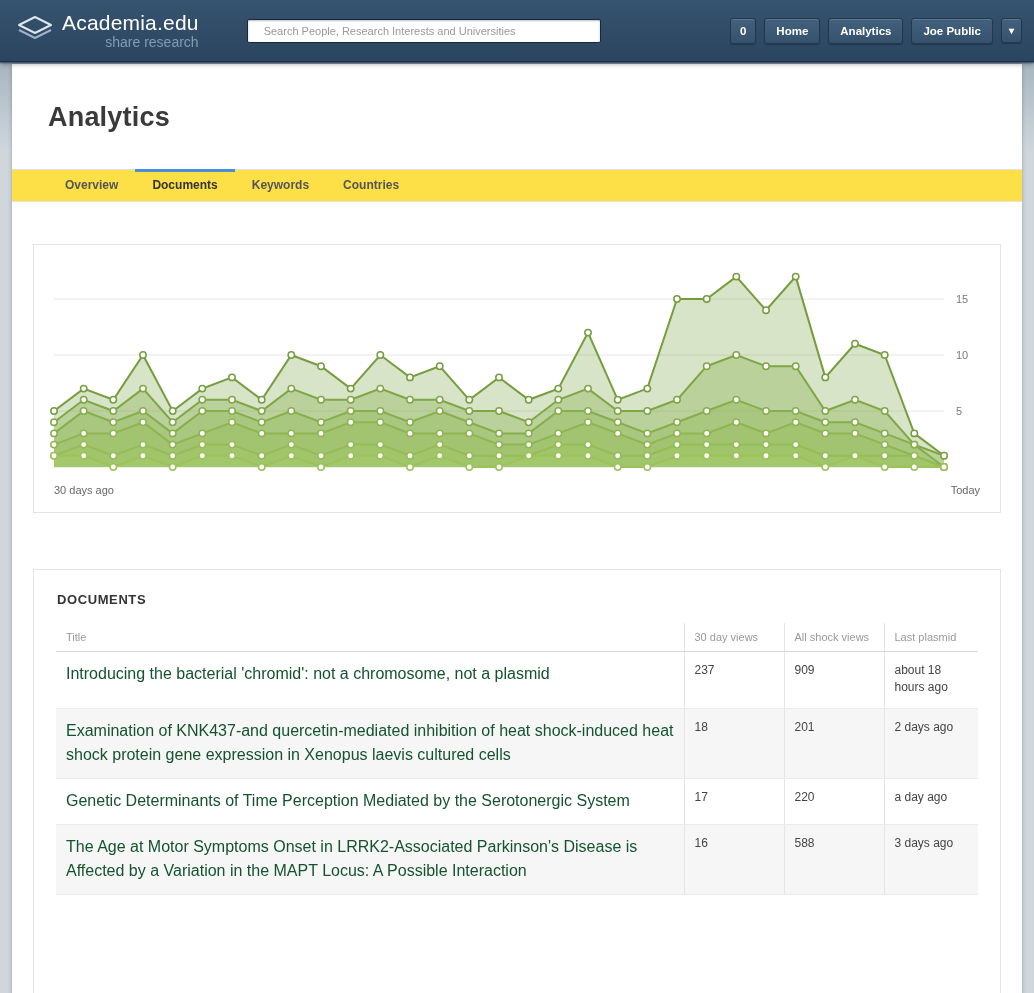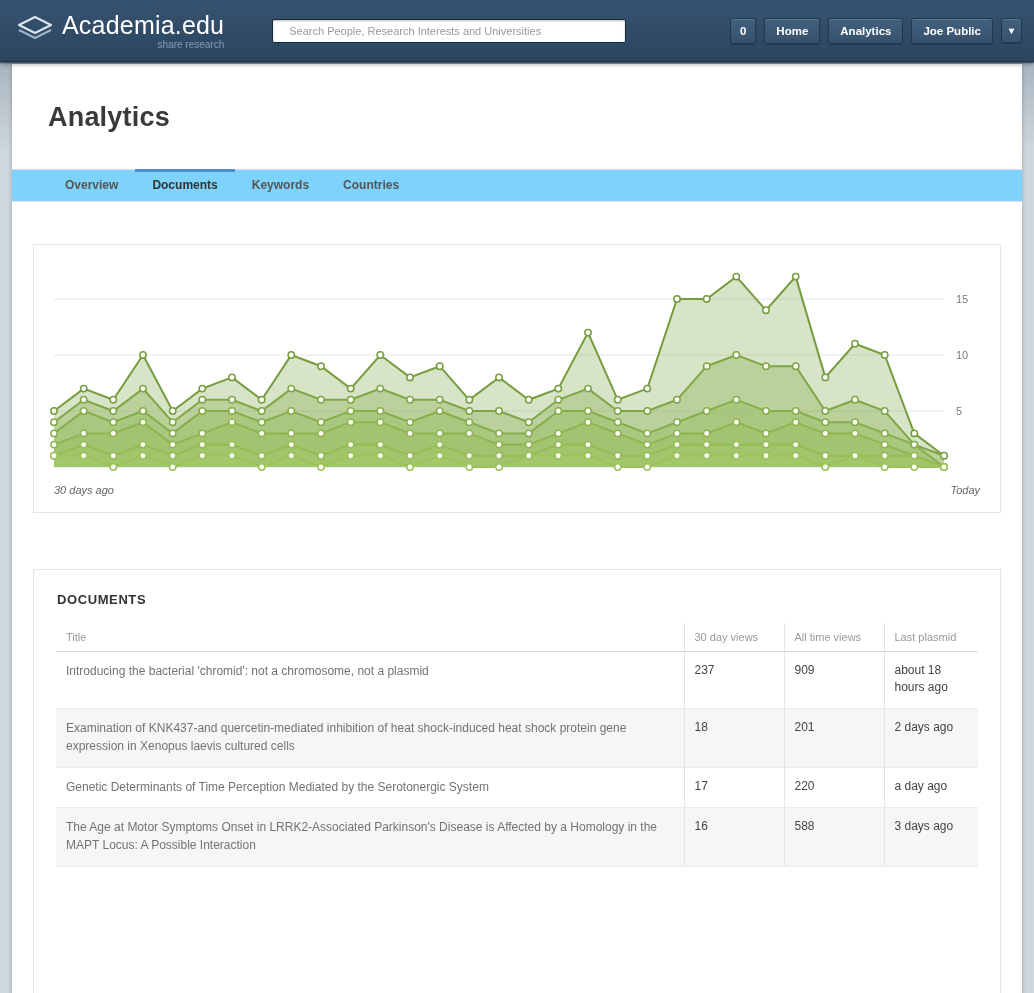--- a/index.html
+++ b/index.html
@@ -13,22 +13,22 @@
     height: 62px;
     background: linear-gradient(#36536f, #2b4560);
     border-bottom: 1px solid #1d3247;
     box-shadow: 0 2px 5px rgba(0,0,0,.35);
     display: flex; align-items: center;
     padding: 0 12px 0 16px;
     position: relative; z-index: 5;
   }
   .brand { display: flex; align-items: center; gap: 8px; cursor: pointer; }
   .brand-text { display: flex; flex-direction: column; align-items: flex-end; }
-  .brand-name { color: #ffffff; font-size: 25px; letter-spacing: .2px; }
-  .brand-tagline { color: #849cb1; font-size: 10px; margin-top: -1px; }
+  .brand-name { color: #ffffff; font-size: 21px; letter-spacing: .2px; }
+  .brand-tagline { color: #849cb1; font-size: 14px; margin-top: -1px; }
   .search {
     margin-left: 48px;
     width: 354px; height: 24px;
     border: 1px solid #16293b; border-radius: 2px;
     box-shadow: inset 0 1px 2px rgba(0,0,0,.25);
     font-family: "Liberation Sans", sans-serif;
     font-size: 11px; padding: 0 16px; color: #333; background: #fff;
   }
   .search::placeholder { color: #999; }
   .nav { margin-left: auto; display: flex; align-items: center; gap: 8px; }
@@ -49,21 +49,21 @@
     box-shadow: 0 1px 4px rgba(0,0,0,.25);
     min-height: 960px;
     padding-bottom: 60px;
   }
   h1.page-title {
     padding: 38px 0 0 36px;
     font-size: 27px; color: #3a3a3a; letter-spacing: .2px;
     margin-bottom: 36px;
   }
   .tabs {
-    background: #7dd3fc;
+    background: #fde047;
     border-top: 1px solid #e0e0e0;
     border-bottom: 1px solid #e2e2e2;
     display: flex; padding-left: 36px;
   }
   .tab {
     position: relative;
     background: transparent; border: none; cursor: pointer;
     font-family: "Liberation Sans", sans-serif;
     font-size: 12px; font-weight: bold; color: #555;
     padding: 8px 17px 9px;
@@ -72,42 +72,42 @@
   .tab.active::before {
     content: ""; position: absolute; top: -1px; left: 0; right: 0; height: 3px;
     background: #4a8ed5;
   }
   .panel {
     margin: 0 21px; border: 1px solid #e4e4e4; background: #fff;
   }
   .chart-panel { margin-top: 42px; padding: 16px 12px 8px; }
   .axis-labels {
     display: flex; justify-content: space-between;
-    padding: 4px 8px 8px; font-size: 11px; color: #666; font-style: italic;
+    padding: 4px 8px 8px; font-size: 11px; color: #666;
   }
   
   .docs-panel { margin-top: 56px; padding: 22px 22px 40px; min-height: 440px; }
   h2.docs-heading { font-size: 13px; color: #333; letter-spacing: .6px; margin: 0 0 16px 1px; }
   table.docs { width: 100%; border-collapse: collapse; }
   table.docs th {
     text-align: left; font-weight: normal; font-size: 11px; color: #999;
     padding: 8px 10px; border-bottom: 1px solid #d8d8d8; border-right: 1px solid #e5e5e5;
   }
   table.docs th:last-child, table.docs td:last-child { border-right: none; }
   table.docs td {
     padding: 10px 10px 11px; vertical-align: top;
     border-bottom: 1px solid #ececec; border-right: 1px solid #e5e5e5;
     font-size: 12px; color: #444; line-height: 1.45;
   }
   table.docs tbody tr:nth-child(even) { background: #f6f6f6; }
   table.docs col.c-title { width: auto; }
   table.docs col.c-30 { width: 100px; }
   table.docs col.c-all { width: 100px; }
   table.docs col.c-last { width: 94px; }
-  td.title-cell a { color: #737373; text-decoration: none; font-size: 12px; line-height: 1.5; }
+  td.title-cell a { color: #14532d; text-decoration: none; font-size: 16px; line-height: 1.5; }
 </style>
 </head>
 <body>
 
 <header class="topbar">
   <div class="brand">
     <span>
       <svg width="38" height="30" viewBox="0 0 38 30">
         <path d="M3 11 L19 3 L35 11 L19 19 Z" fill="none" stroke="#dfe7ee" stroke-width="2" stroke-linejoin="round"></path>
         <path d="M3 16 L19 24 L35 16" fill="none" stroke="#9fb3c4" stroke-width="2" stroke-linejoin="round"></path>
@@ -358,21 +358,21 @@
       <colgroup>
         <col class="c-title">
           <col class="c-30">
           <col class="c-all">
           <col class="c-last">
       </colgroup>
       <thead>
         <tr id="doc-head-row">
             <th>Title</th>
             <th>30 day views</th>
-            <th>All time views</th>
+            <th>All shock views</th>
             <th>Last plasmid</th>
           </tr>
       </thead>
       <tbody id="doc-body">
           <tr>
             <td class="title-cell"><a href="#">Introducing the bacterial 'chromid': not a chromosome, not a plasmid</a></td>
             <td>237</td>
             <td>909</td>
             <td>about 18 hours ago</td>
           </tr>
@@ -382,21 +382,21 @@
             <td>201</td>
             <td>2 days ago</td>
           </tr>
           <tr>
             <td class="title-cell"><a href="#">Genetic Determinants of Time Perception Mediated by the Serotonergic System</a></td>
             <td>17</td>
             <td>220</td>
             <td>a day ago</td>
           </tr>
           <tr>
-            <td class="title-cell"><a href="#">The Age at Motor Symptoms Onset in LRRK2-Associated Parkinson's Disease is Affected by a Homology in the MAPT Locus: A Possible Interaction</a></td>
+            <td class="title-cell"><a href="#">The Age at Motor Symptoms Onset in LRRK2-Associated Parkinson's Disease is Affected by a Variation in the MAPT Locus: A Possible Interaction</a></td>
             <td>16</td>
             <td>588</td>
             <td>3 days ago</td>
           </tr>
         </tbody>
     </table>
   </section>
 </main>
 
 </body></html>

